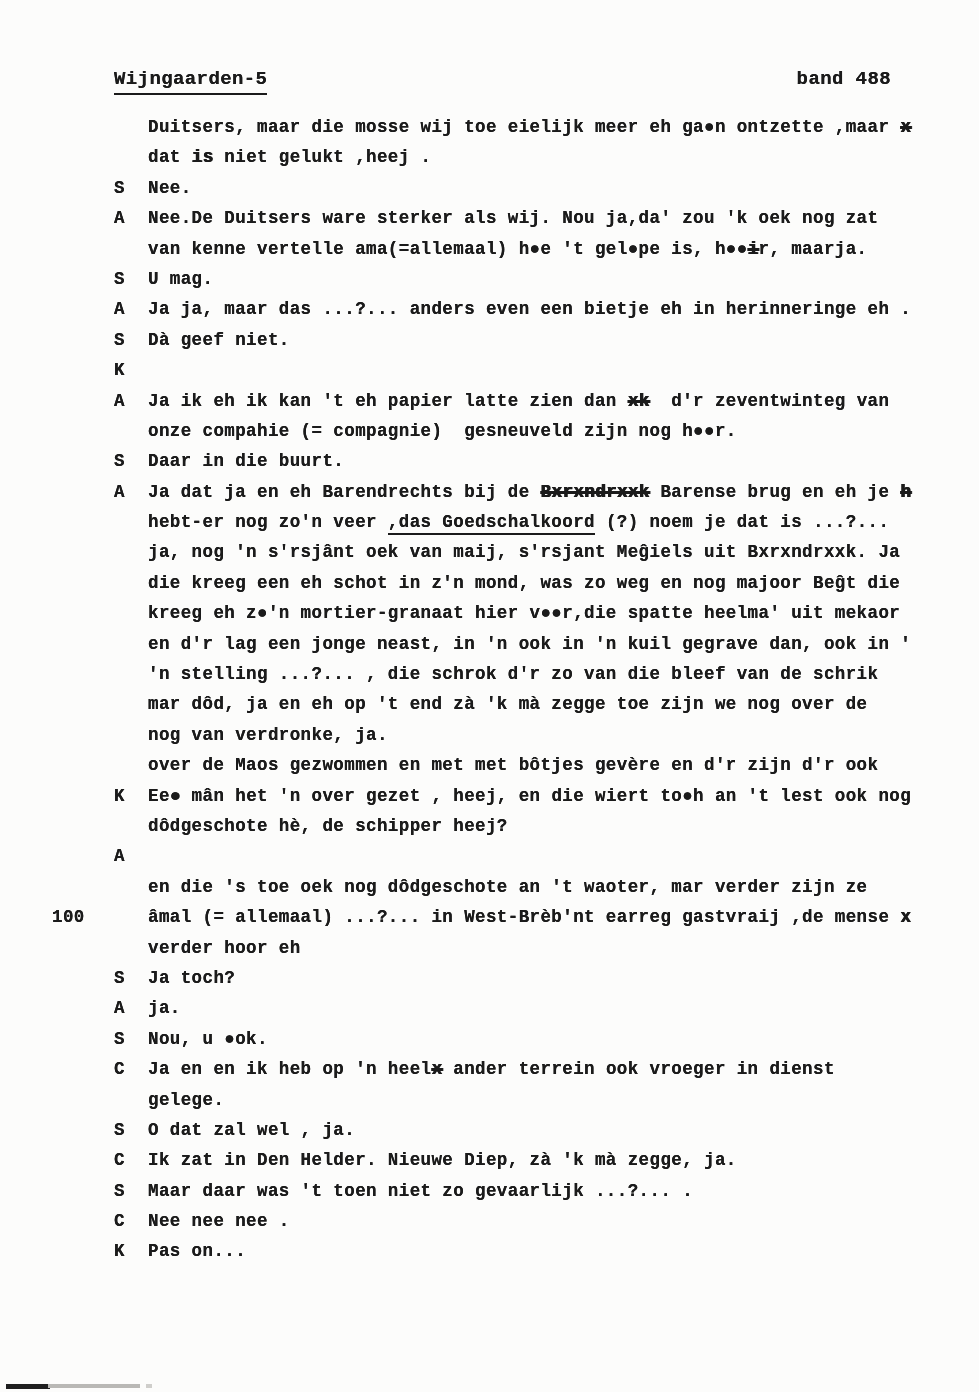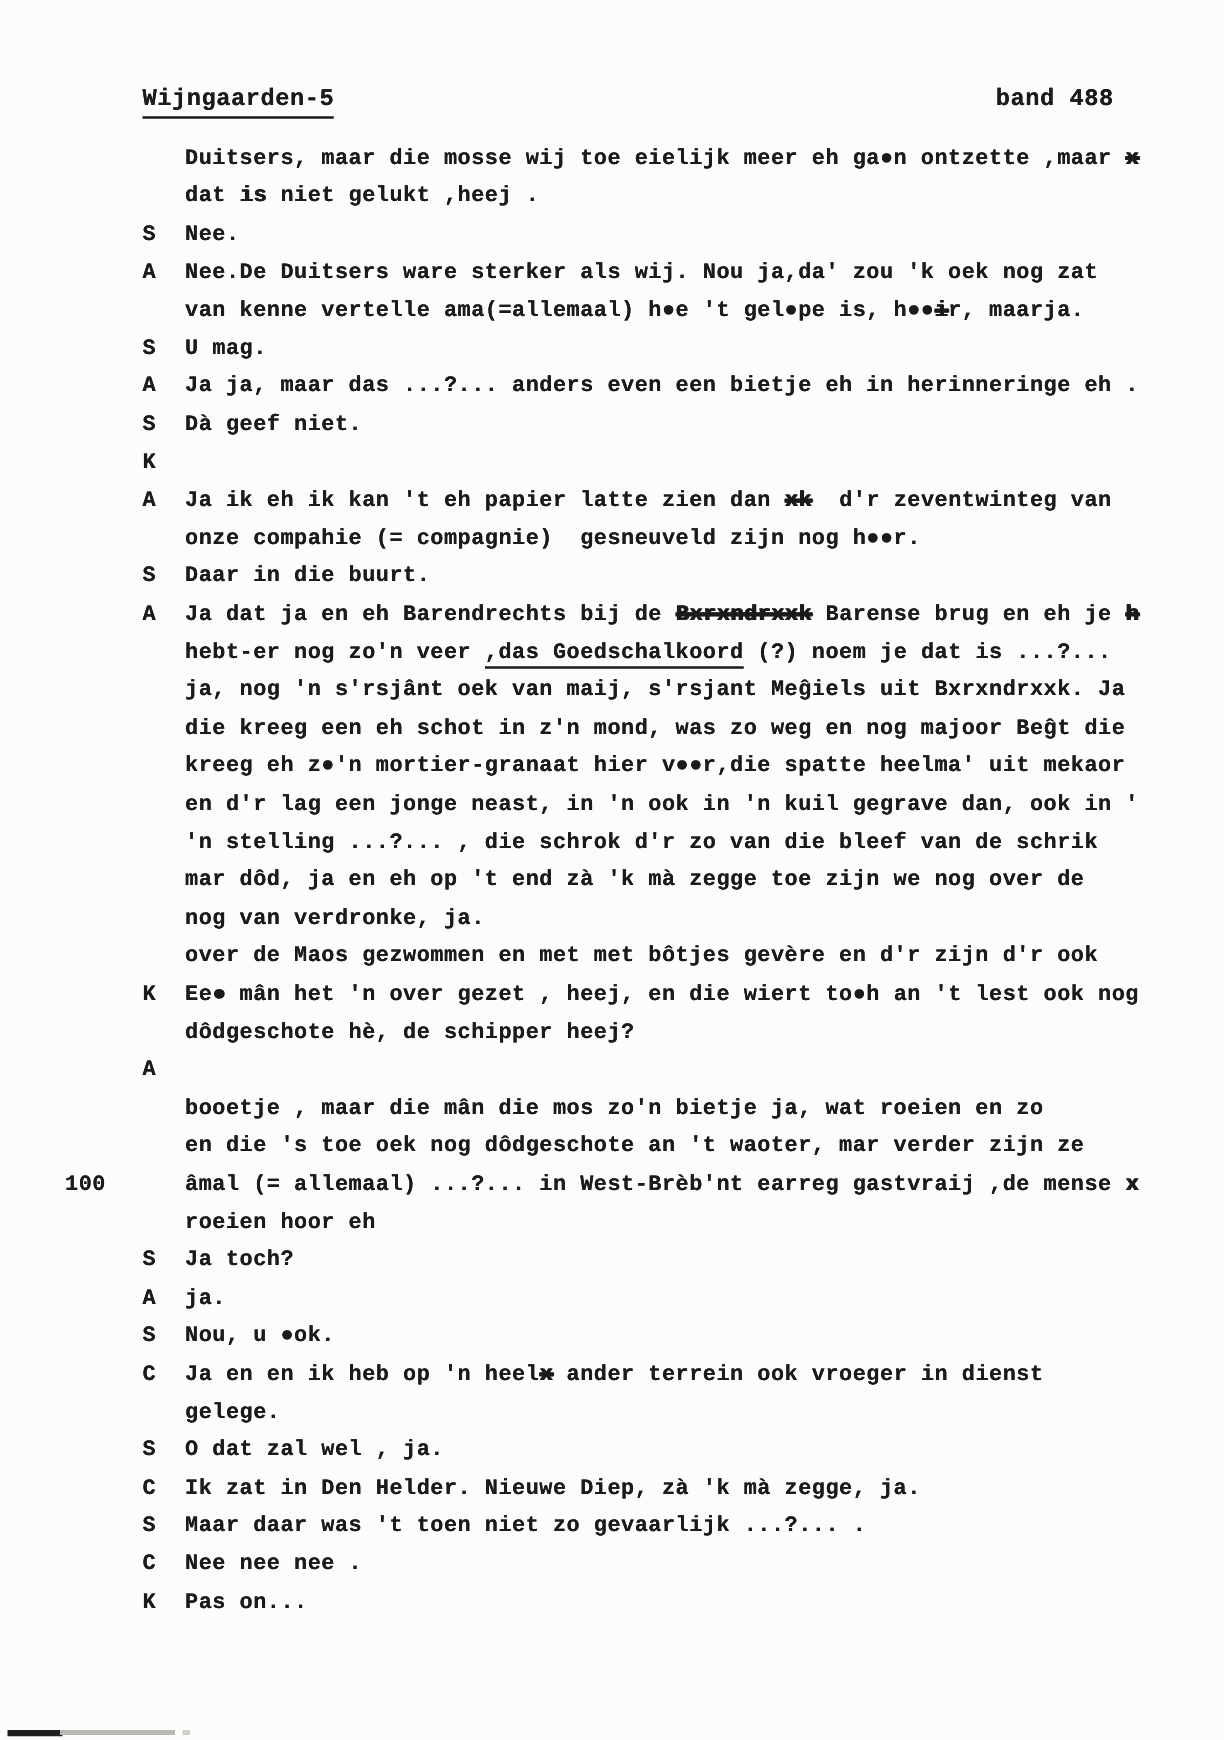--- a/index.html
+++ b/index.html
@@ -90,24 +90,23 @@
       <div class="line"><span class="gutter"></span><span class="speaker"></span><span class="text"><span class="">die kreeg een eh schot in z'n mond, was zo weg en nog majoor Beĝt die</span></span></div>
       <div class="line"><span class="gutter"></span><span class="speaker"></span><span class="text"><span class="">kreeg eh z●'n mortier-granaat hier v●●r,die spatte heelma' uit mekaor</span></span></div>
       <div class="line"><span class="gutter"></span><span class="speaker"></span><span class="text"><span class="">en d'r lag een jonge neast, in 'n ook in 'n kuil gegrave dan, ook in '</span></span></div>
       <div class="line"><span class="gutter"></span><span class="speaker"></span><span class="text"><span class="">'n stelling ...?... , die schrok d'r zo van die bleef van de schrik</span></span></div>
       <div class="line"><span class="gutter"></span><span class="speaker"></span><span class="text"><span class="">mar dôd, ja en eh op 't end zà 'k mà zegge toe zijn we nog over de</span></span></div>
       <div class="line"><span class="gutter"></span><span class="speaker"></span><span class="text"><span class="">nog van verdronke, ja.</span></span></div>
       <div class="line"><span class="gutter"></span><span class="speaker"></span><span class="text"><span class="">over de Maos gezwommen en met met bôtjes gevère en d'r zijn d'r ook</span></span></div>
       <div class="line"><span class="gutter"></span><span class="speaker">K</span><span class="text"><span class="">Ee</span><span class="seg-bold">●</span><span class=""> mân het 'n over gezet , heej, en die wiert to●h an 't lest ook nog</span></span></div>
       <div class="line"><span class="gutter"></span><span class="speaker"></span><span class="text"><span class="">dôdgeschote hè, de schipper heej?</span></span></div>
       <div class="line"><span class="gutter"></span><span class="speaker">A</span></div>
-      <div class="line"><span class="gutter"></span><span class="speaker"></span><span class="text"><span class="">booetje , maar die mân die mos zo'n bietje ja, wat roeien en zo</span></span></div>
       <div class="line"><span class="gutter"></span><span class="speaker"></span><span class="text"><span class="">en die 's toe oek nog dôdgeschote an 't waoter, mar verder zijn ze</span></span></div>
       <div class="line"><span class="gutter">100</span><span class="speaker"></span><span class="text"><span class="">âmal (= allemaal) ...?... in West-Brèb'nt earreg gastvraij ,de mense </span><span class="seg-bold">x</span></span></div>
-      <div class="line"><span class="gutter"></span><span class="speaker"></span><span class="text"><span class="">roeien hoor eh</span></span></div>
+      <div class="line"><span class="gutter"></span><span class="speaker"></span><span class="text"><span class="">verder hoor eh</span></span></div>
       <div class="line"><span class="gutter"></span><span class="speaker">S</span><span class="text"><span class="">Ja toch?</span></span></div>
       <div class="line"><span class="gutter"></span><span class="speaker">A</span><span class="text"><span class="">ja.</span></span></div>
       <div class="line"><span class="gutter"></span><span class="speaker">S</span><span class="text"><span class="">Nou, u ●ok.</span></span></div>
       <div class="line"><span class="gutter"></span><span class="speaker">C</span><span class="text"><span class="">Ja en en ik heb op 'n heel</span><span class="seg-strike">x</span><span class=""> ander terrein ook vroeger in dienst</span></span></div>
       <div class="line"><span class="gutter"></span><span class="speaker"></span><span class="text"><span class="">gelege.</span></span></div>
       <div class="line"><span class="gutter"></span><span class="speaker">S</span><span class="text"><span class="">O dat zal wel , ja.</span></span></div>
       <div class="line"><span class="gutter"></span><span class="speaker">C</span><span class="text"><span class="">Ik zat in Den Helder. Nieuwe Diep, zà 'k mà zegge, ja.</span></span></div>
       <div class="line"><span class="gutter"></span><span class="speaker">S</span><span class="text"><span class="">Maar daar was 't toen niet zo gevaarlijk ...?... .</span></span></div>
       <div class="line"><span class="gutter"></span><span class="speaker">C</span><span class="text"><span class="">Nee nee nee .</span></span></div>
       <div class="line"><span class="gutter"></span><span class="speaker">K</span><span class="text"><span class="">Pas on...</span></span></div>

